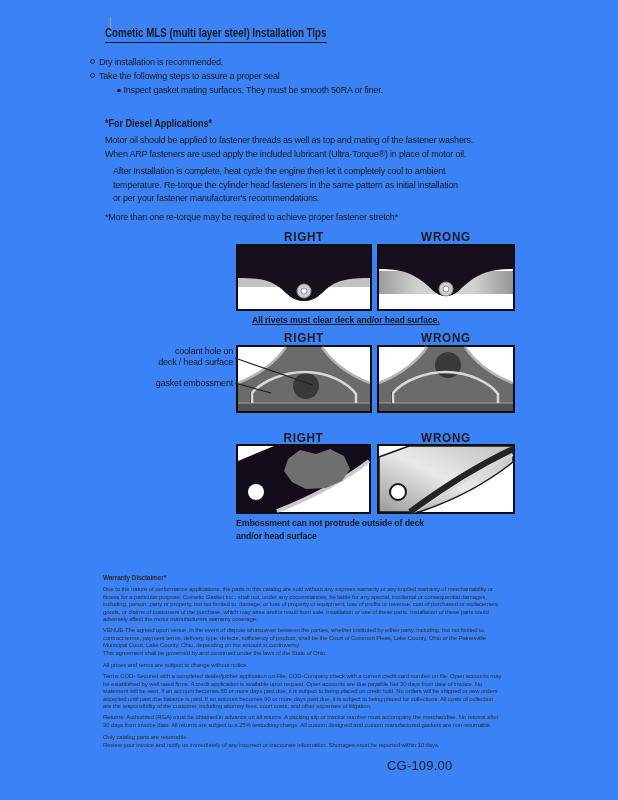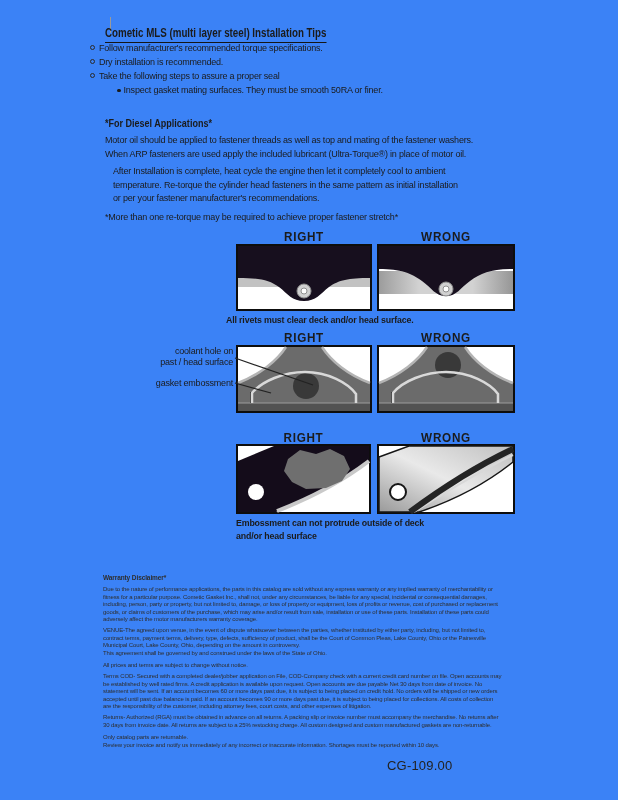--- a/index.html
+++ b/index.html
@@ -28,23 +28,20 @@
 <body>
 
 <div class="page">
 
   <div class="abs" style="left:110px;top:17px;width:1px;height:16px;background:#9a9a9a;"></div>
 
   <div class="abs" style="left:105px;top:23px;">
     <span class="title">Cometic MLS (multi layer steel) Installation Tips</span>
   </div>
 
-  <div class="abs bullet-row" style="left:90px;top:43px;">
-    <span class="o-bullet"></span><span>Follow manufacturer's recommended torque specifications.</span>
-  </div>
   <div class="abs bullet-row" style="left:90px;top:57px;">
     <span class="o-bullet"></span><span>Dry installation is recommended.</span>
   </div>
   <div class="abs bullet-row" style="left:90px;top:71px;">
     <span class="o-bullet"></span><span>Take the following steps to assure a proper seal</span>
   </div>
   <div class="abs bullet-row" style="left:117px;top:85px;">
     <span class="dot-bullet"></span><span>Inspect gasket mating surfaces.  They must be smooth 50RA or finer.</span>
   </div>
 
@@ -78,27 +75,27 @@
       </linearGradient>
     </defs>
     <rect x="1" y="1" width="136" height="65" fill="#ffffff" stroke="#0d0d0d" stroke-width="2"></rect>
     <rect x="2" y="27" width="134" height="23" fill="url(#bandGrad1)"></rect>
     <rect x="2" y="50" width="134" height="15" fill="#ffffff"></rect>
     <path d="M2,2 H136 V25 C114,25 104,29 93,37 C83,44 80,52 69,52 C58,52 55,44 45,37 C34,29 24,25 2,25 Z" fill="#170f1e"></path>
     <circle cx="69" cy="45" r="7" fill="#d0d0d0" stroke="#8f8f8f" stroke-width="1"></circle>
     <circle cx="69" cy="45" r="3" fill="#fdfdfd" stroke="#8f8f8f" stroke-width="1"></circle>
   </svg>
 
-  <div class="abs caption" style="left:226px;top:314px;">All rivets must clear deck and/or head surface.</div>
+  <div class="abs caption" style="left:252px;top:314px;text-decoration:underline;">All rivets must clear deck and/or head surface.</div>
 
   <div class="abs rw-label" style="left:236px;top:330px;width:136px;">RIGHT</div>
   <div class="abs rw-label" style="left:377px;top:330px;width:138px;">WRONG</div>
 
   <div class="abs side-label pre" style="left:110px;top:346px;width:123px;">coolant hole on
-past / head surface</div>
+deck / head surface</div>
   <div class="abs side-label" style="left:110px;top:378px;width:123px;">gasket embossment</div>
 
   <svg class="abs" style="left:236px;top:345px;" width="136" height="68" viewBox="0 0 136 68">
     <rect x="1" y="1" width="134" height="66" fill="#6b6b6b" stroke="#0d0d0d" stroke-width="2"></rect>
     <path d="M2,2 H50 C41,16 23,30 2,38 Z" fill="#ffffff"></path>
     <path d="M86,2 H134 V38 C112,30 95,16 86,2 Z" fill="#ffffff"></path>
     <path d="M50,2 C41,16 23,30 2,38" stroke="#b4b4b4" stroke-width="2.5" fill="none"></path>
     <path d="M86,2 C95,16 112,30 134,38" stroke="#b4b4b4" stroke-width="2.5" fill="none"></path>
     <rect x="2" y="58" width="132" height="8" fill="#525252"></rect>
     <path d="M2,58 H134" stroke="#9c9c9c" stroke-width="1"></path>

